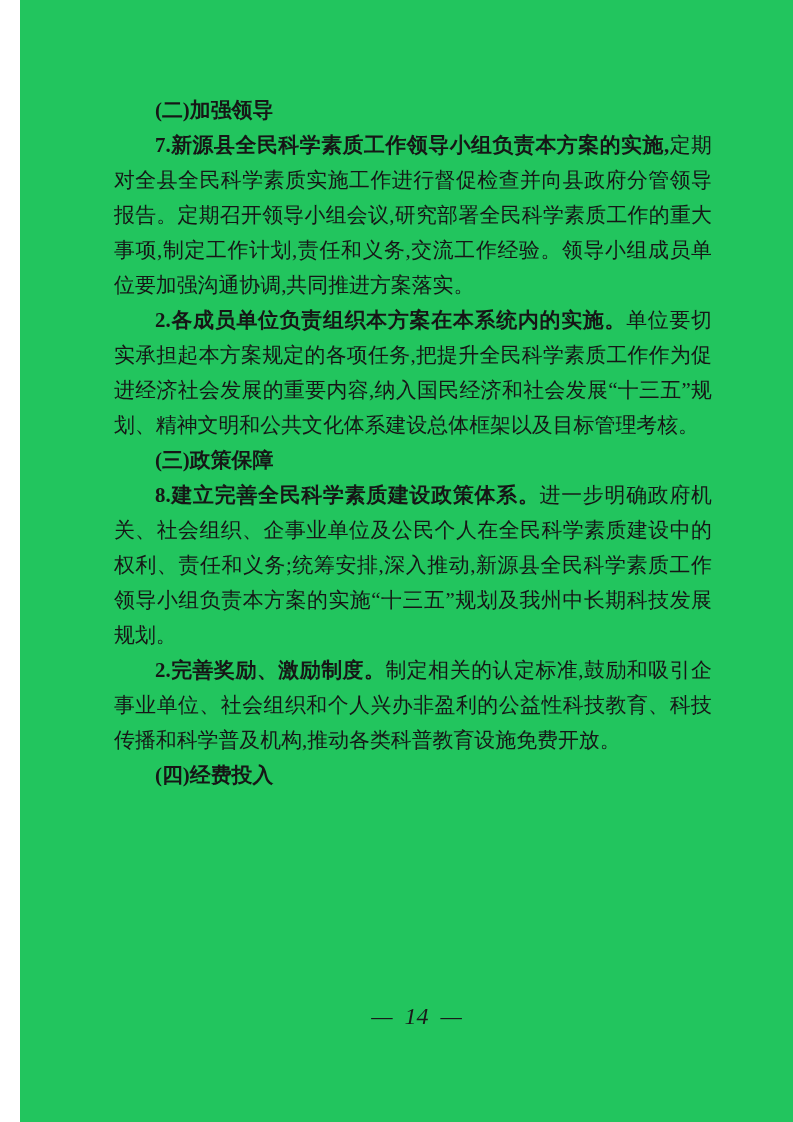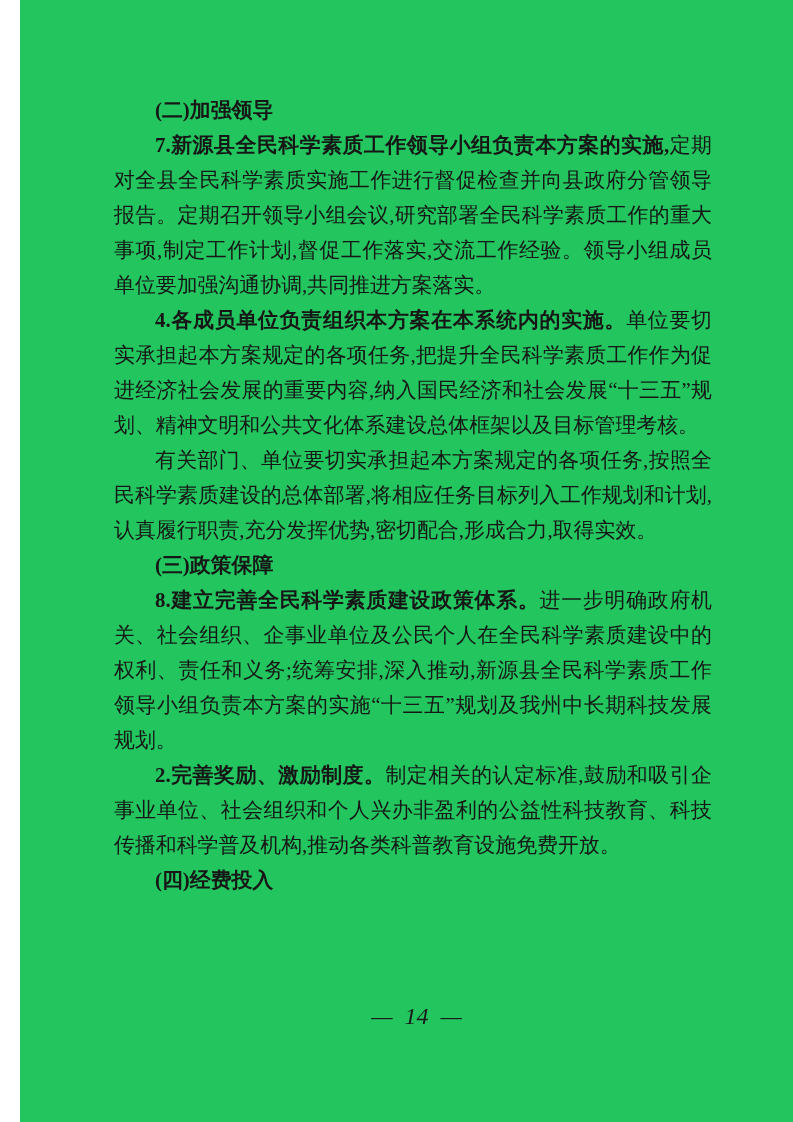--- a/index.html
+++ b/index.html
@@ -55,25 +55,24 @@
   }
 </style>
 </head>
 <body>
 
 <div class="page">
   <div class="content">
 
     <h3>(二)加强领导</h3>
 
-    <p><span class="lead">7.新源县全民科学素质工作领导小组负责本方案的实施,</span><span>定期对全县全民科学素质实施工作进行督促检查并向县政府分管领导报告。定期召开领导小组会议,研究部署全民科学素质工作的重大事项,制定工作计划,督促工作落实,交流工作经验。领导小组成员单位要加强沟通协调,共同推进方案落实。</span></p>
+    <p><span class="lead">7.新源县全民科学素质工作领导小组负责本方案的实施,</span><span>定期对全县全民科学素质实施工作进行督促检查并向县政府分管领导报告。定期召开领导小组会议,研究部署全民科学素质工作的重大事项,制定工作计划,责任和义务,交流工作经验。领导小组成员单位要加强沟通协调,共同推进方案落实。</span></p>
 
-    <p><span class="lead">4.各成员单位负责组织本方案在本系统内的实施。</span><span>单位要切实承担起本方案规定的各项任务,把提升全民科学素质工作作为促进经济社会发展的重要内容,纳入国民经济和社会发展“十三五”规划、精神文明和公共文化体系建设总体框架以及目标管理考核。</span></p>
+    <p><span class="lead">2.各成员单位负责组织本方案在本系统内的实施。</span><span>单位要切实承担起本方案规定的各项任务,把提升全民科学素质工作作为促进经济社会发展的重要内容,纳入国民经济和社会发展“十三五”规划、精神文明和公共文化体系建设总体框架以及目标管理考核。</span></p>
 
-    <p><span>有关部门、单位要切实承担起本方案规定的各项任务,按照全民科学素质建设的总体部署,将相应任务目标列入工作规划和计划,认真履行职责,充分发挥优势,密切配合,形成合力,取得实效。</span></p>
 
     <h3>(三)政策保障</h3>
 
     <p><span class="lead">8.建立完善全民科学素质建设政策体系。</span><span>进一步明确政府机关、社会组织、企事业单位及公民个人在全民科学素质建设中的权利、责任和义务;统筹安排,深入推动,新源县全民科学素质工作领导小组负责本方案的实施“十三五”规划及我州中长期科技发展规划。</span></p>
 
     <p><span class="lead">2.完善奖励、激励制度。</span><span>制定相关的认定标准,鼓励和吸引企事业单位、社会组织和个人兴办非盈利的公益性科技教育、科技传播和科学普及机构,推动各类科普教育设施免费开放。</span></p>
 
     <h3>(四)经费投入</h3>
 
   </div>

